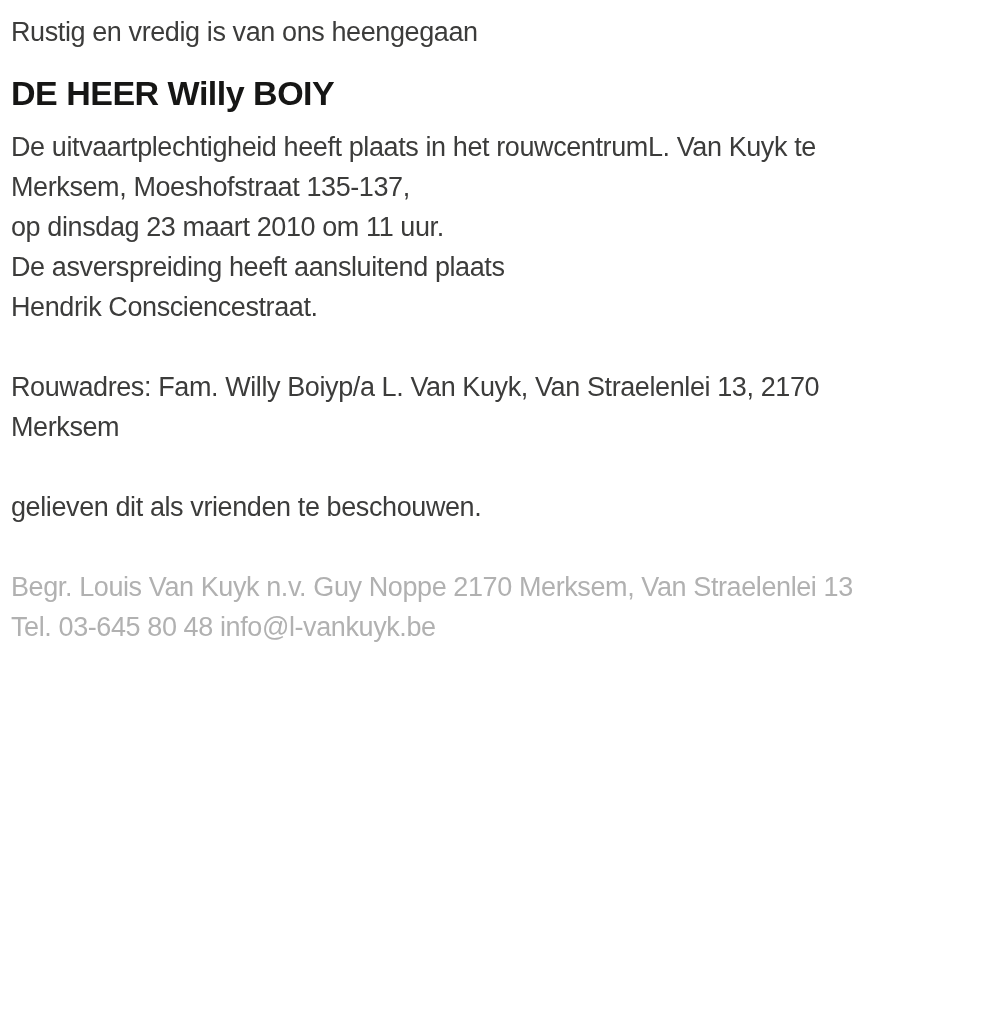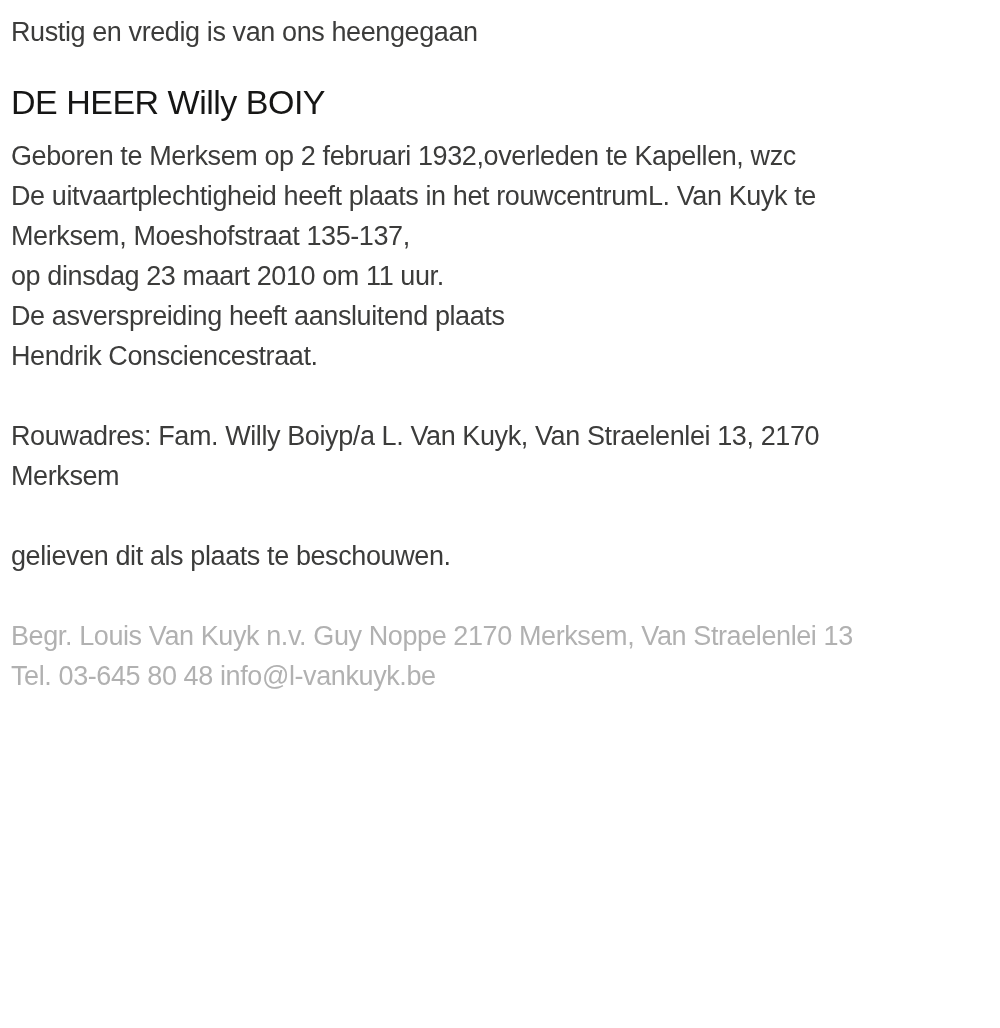--- a/index.html
+++ b/index.html
@@ -24,24 +24,24 @@
     letter-spacing: -0.4px;
     white-space: nowrap;
   }
   .epitaph {
     font-size: 27px;
     line-height: 40px;
     letter-spacing: -0.4px;
     white-space: nowrap;
   }
   .deceased-name {
-    margin-top: 30px;
+    margin-top: 21px;
     font-size: 34px;
     line-height: 40px;
-    font-weight: normal;
+    font-weight: bold;
     letter-spacing: -0.5px;
     color: var(--heading-text, #161615);
     white-space: nowrap;
   }
   .details-block   { margin-top: 14px; }
   .address-block   { margin-top: 40px; }
   .notice-block    { margin-top: 40px; }
   .funeral-home-block {
     margin-top: 40px;
     color: var(--muted-text, #b1b1b1);
@@ -51,35 +51,34 @@
 </head>
 <body>
 
 <div class="obituary">
 
   <div class="epitaph">Rustig en vredig is van ons heengegaan</div>
 
   <div class="deceased-name">DE HEER Willy BOIY</div>
 
   <div class="details-block">
-    <div class="line">Geboren te Merksem op 2 februari 1932,overleden te Kapellen, wzc</div>
     <div class="line">De uitvaartplechtigheid heeft plaats in het rouwcentrumL. Van Kuyk te</div>
     <div class="line">Merksem, Moeshofstraat 135-137,</div>
     <div class="line">op dinsdag 23 maart 2010 om 11 uur.</div>
     <div class="line">De asverspreiding heeft aansluitend plaats</div>
     <div class="line">Hendrik Consciencestraat.</div>
   </div>
 
   <div class="address-block">
     <div class="line">Rouwadres: Fam. Willy Boiyp/a L. Van Kuyk, Van Straelenlei 13, 2170</div>
     <div class="line">Merksem</div>
   </div>
 
   <div class="notice-block">
-    <div class="line">gelieven dit als plaats te beschouwen.</div>
+    <div class="line">gelieven dit als vrienden te beschouwen.</div>
   </div>
 
   <div class="funeral-home-block">
     <div class="line">Begr. Louis Van Kuyk n.v. Guy Noppe 2170 Merksem, Van Straelenlei 13</div>
     <div class="line">Tel. 03-645 80 48 info@l-vankuyk.be</div>
   </div>
 
 
 </div>
 

